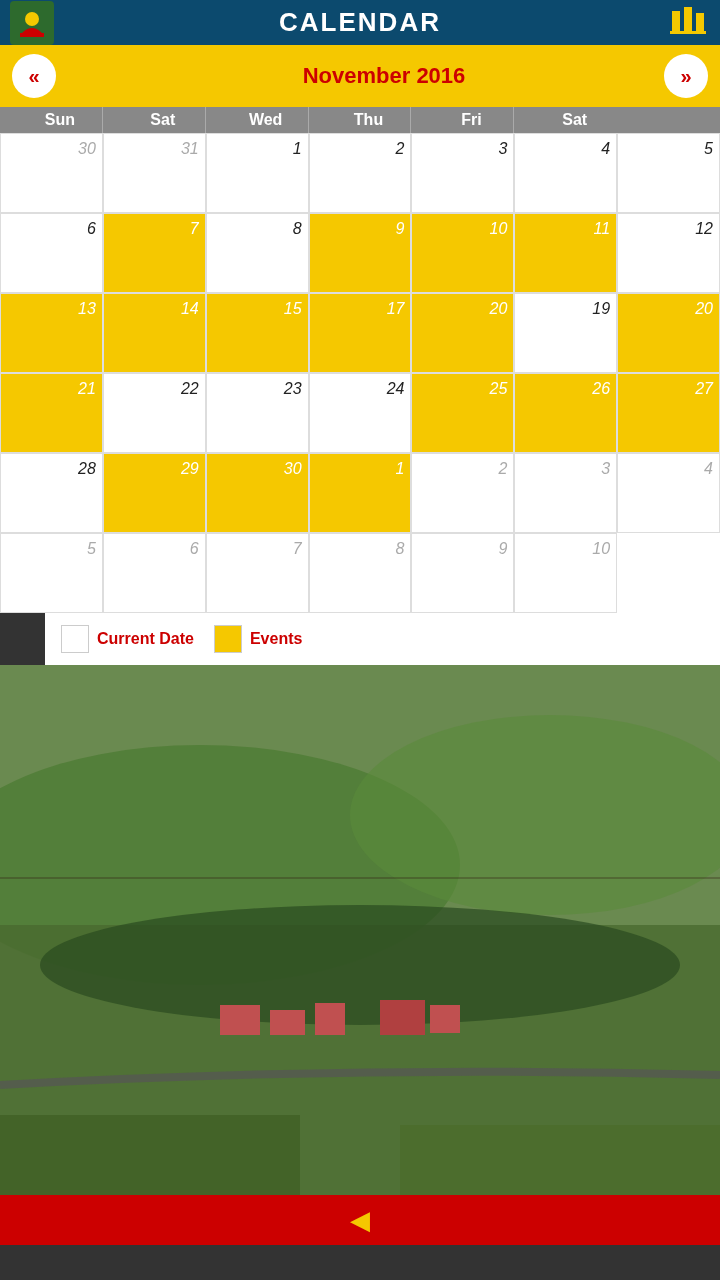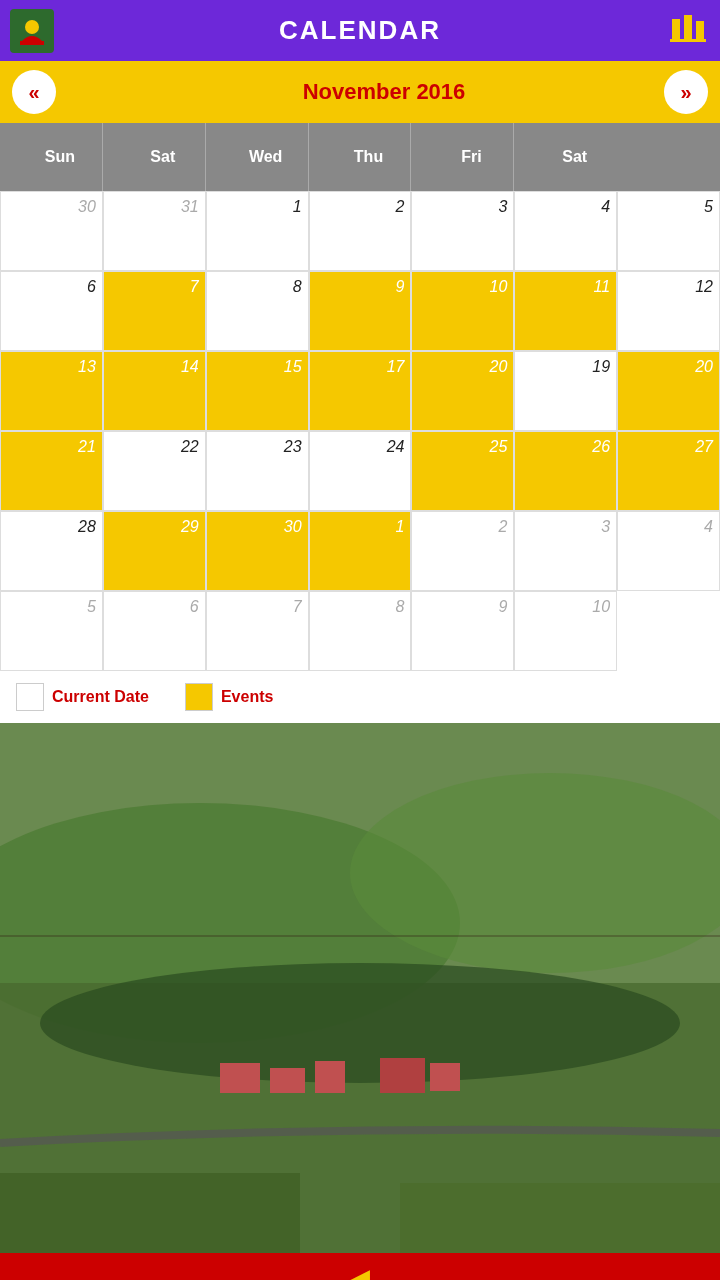--- a/index.html
+++ b/index.html
@@ -1,22 +1,22 @@
 <!DOCTYPE html>
 <html><head>
   <meta charset="utf-8">
   <meta name="viewport" content="width=720px">
   <style>
     * { margin: 0; padding: 0; box-sizing: border-box; }
     body { width: 720px; min-height: 1280px; font-family: Arial, sans-serif; background: #333; overflow-x: hidden; }
 
     
     #header {
-      background: #6d28d9;
-      height: 61px;
+      background: #0c4a6e;
+      height: 45px;
       display: flex;
       align-items: center;
       justify-content: center;
       position: relative;
     }
     #header-logo {
       position: absolute;
       left: 10px;
       width: 44px;
       height: 44px;
@@ -68,21 +68,21 @@
     #calendar-container {
       background: white;
     }
     .day-headers {
       display: grid;
       grid-template-columns: repeat(7, 1fr);
       background: #888;
     }
     .day-header {
       text-align: center;
-      padding: 25px 0;
+      padding: 4px 0;
       font-size: 16px;
       font-weight: bold;
       color: white;
       border-right: 1px solid #aaa;
       margin-left: 18px;
     }
     .day-header:last-child { border-right: none; }
 
     .calendar-grid {
       display: grid;
@@ -120,21 +120,22 @@
     .cal-cell.event.other-month .cell-date {
       color: white;
     }
 
     
     #legend {
       background: white;
       padding: 12px 16px;
       display: flex;
       align-items: center;
-      gap: 36px;
+      gap: 20px;
+      margin-left: 45px;
     }
     .legend-item {
       display: flex;
       align-items: center;
       gap: 8px;
     }
     .legend-box {
       width: 28px; height: 28px;
       border: 1px solid #ccc;
     }

